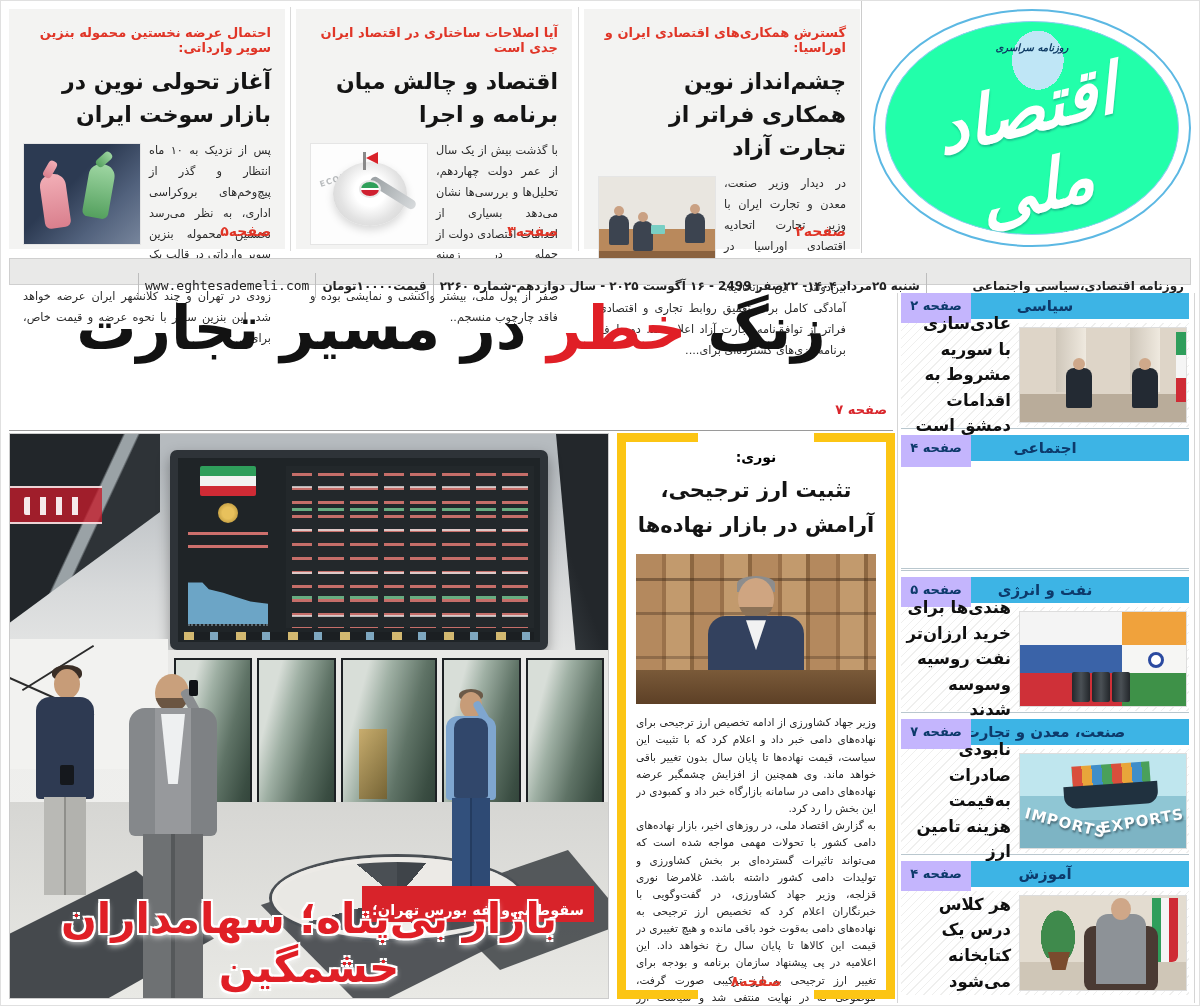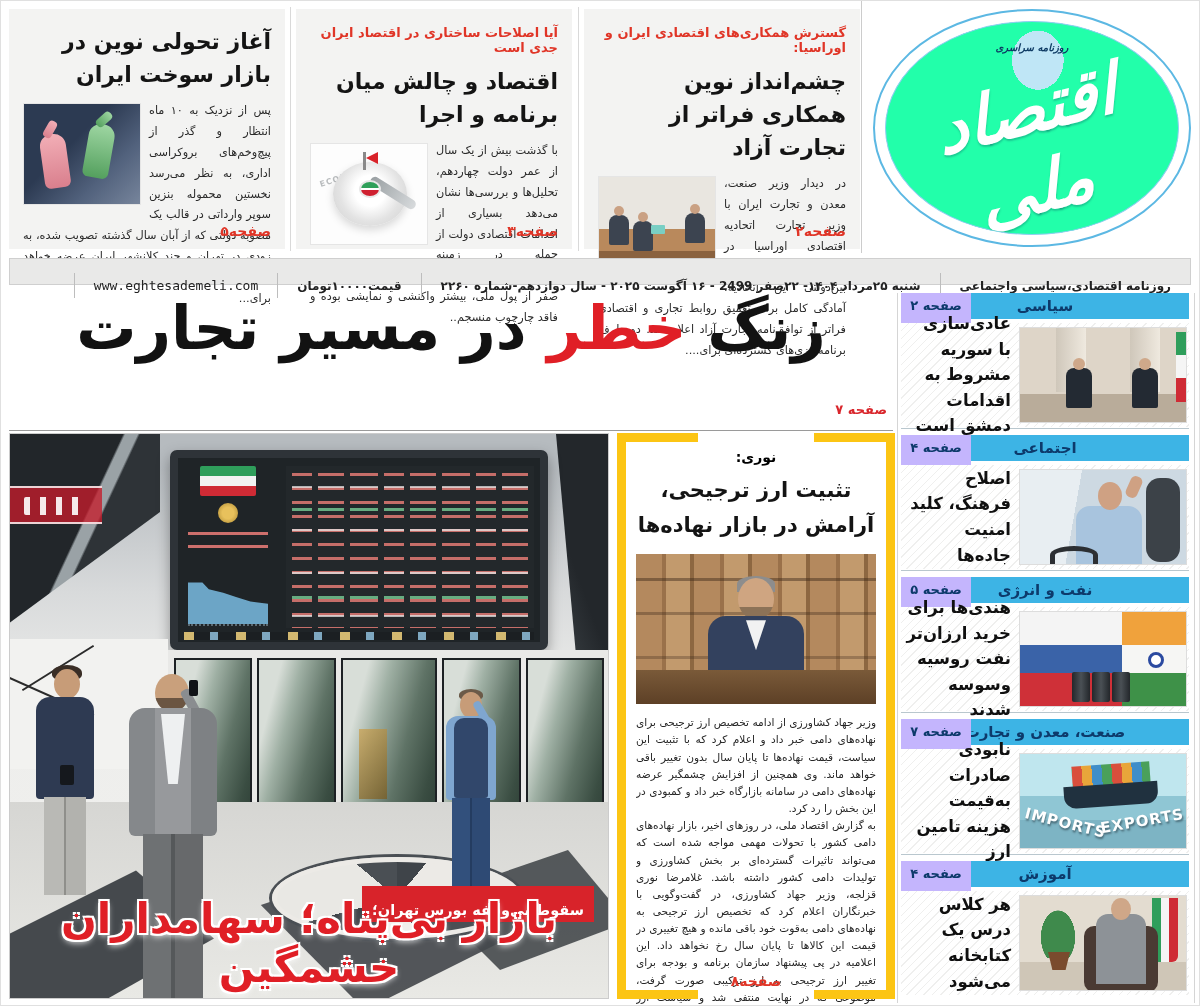--- a/index.html
+++ b/index.html
@@ -44,21 +44,21 @@
   .logo-area { position:absolute; left:868px; top:4px; width:326px; height:246px; }
   .logo-ellipse { position:absolute; inset:4px; border-radius:50%; background:#fff; border:2px solid #5cb8e3; }
   .logo-inner { position:absolute; inset:10px; border-radius:50%; background:radial-gradient(ellipse at 52% 18%, #bfe6f6 0 12%, #2fa 0), #2aa3dc; border:1px solid #8fd0ef; overflow:hidden; }
   .logo-tagline { position:absolute; top:20px; width:100%; text-align:center; color:#0d3a63; font-size:10px; font-style:italic; font-weight:bold; }
   .logo-title { position:absolute; top:48px; right:0; width:100%; text-align:center; color:#ffffff; font-size:68px; font-weight:bold; font-style:italic; transform:rotate(-14deg) skewX(-6deg); text-shadow:0 2px 2px rgba(0,40,70,.25); }
   .topstrip-vline { position:absolute; left:860px; top:0; width:1px; height:252px; background:#cccccc; }
 
   
   .infobar { position:absolute; left:8px; right:8px; top:257px; height:27px; background:#e9e9e8; border:1px solid #cfcfcf;
              display:flex; align-items:center; font-size:12px; font-weight:bold; color:#222; }
-  .infobar .seg { padding:0 19px; border-left:1px solid #bdbdbd; height:100%; display:flex; align-items:center; white-space:nowrap;margin-top:28px; }
+  .infobar .seg { padding:0 6px; border-left:1px solid #bdbdbd; height:100%; display:flex; align-items:center; white-space:nowrap;margin-top:28px; }
   .infobar .seg.subtitle { width:268px; }
   .infobar .seg.date { flex:1; justify-content:center; border-left:1px solid #bdbdbd; }
   .infobar .seg.site { direction:ltr; font-family:"DejaVu Sans Mono", monospace; font-weight:normal; font-size:13px; }
   .infobar .seg.tail { border-left:none; flex:0 0 128px; }
 
   
   .lead { position:absolute; left:8px; top:290px; width:884px; height:140px; }
   .lead .kicker { text-align:center; font-size:17px; font-weight:bold; color:#1c1c1c; margin-top:8px; }
   .lead .headline { text-align:center; font-size:60px; font-weight:bold; color:#121212; line-height:1.25; letter-spacing:-1px; }
   .lead .headline .red { color:#e01f26; }
@@ -236,20 +236,21 @@
         <span class="needle"></span>
         <span class="flagpin"></span>
         <span class="center-dot"></span>
       </span>
       <span>با گذشت بیش از یک سال از عمر دولت چهاردهم، تحلیل‌ها و بررسی‌ها نشان می‌دهد بسیاری از اقدامات اقتصادی دولت از جمله در زمینه قیمت‌گذاری بنزین، سیاست‌های یارانه‌ای و حذف چهار صفر از پول ملی، بیشتر واکنشی و نمایشی بوده و فاقد چارچوب منسجم..</span>
     </div>
     <div class="pageref">صفحه۳</div>
   </div>
 
   <div class="top-box" style="left:8px">
+    <div class="kicker">احتمال عرضه نخستین محموله بنزین سوپر وارداتی:</div>
     <div class="headline">آغاز تحولی نوین در بازار سوخت ایران</div>
     <div class="body">
       <span class="ph art-photo ph-fuel">
         <span class="noz pink"></span>
         <span class="noz green"></span>
       </span>
       <span>پس از نزدیک به ۱۰ ماه انتظار و گذر از پیچ‌وخم‌های بروکراسی اداری، به نظر می‌رسد نخستین محموله بنزین سوپر وارداتی در قالب یک مصوبه دولتی که از آبان سال گذشته تصویب شده، به زودی در تهران و چند کلانشهر ایران عرضه خواهد شد. این بنزین سوپر با نحوه عرضه و قیمت خاص، برای...</span>
     </div>
     <div class="pageref">صفحه۵</div>
   </div>
@@ -382,30 +383,20 @@
         </div>
         <div class="sec-headline">عادی‌سازی با سوریه مشروط به اقدامات دمشق است</div>
       </div>
     </div>
 
     <div class="sec">
       <div class="sec-head">
         <div class="sec-title">اجتماعی</div>
         <div class="sec-page">صفحه ۴</div>
       </div>
-      <div class="sec-body">
-        <div class="sec-photo sp-driver">
-          <div class="seat"></div>
-          <div class="man-torso"></div>
-          <div class="man-head"></div>
-          <div class="hand"></div>
-          <div class="wheel"></div>
-        </div>
-        <div class="sec-headline">اصلاح فرهنگ، کلید امنیت جاده‌ها</div>
-      </div>
     </div>
 
     <div class="sec">
       <div class="sec-head">
         <div class="sec-title">نفت و انرژی</div>
         <div class="sec-page">صفحه ۵</div>
       </div>
       <div class="sec-body">
         <div class="sec-photo sp-oil">
           <div class="ru"></div>

